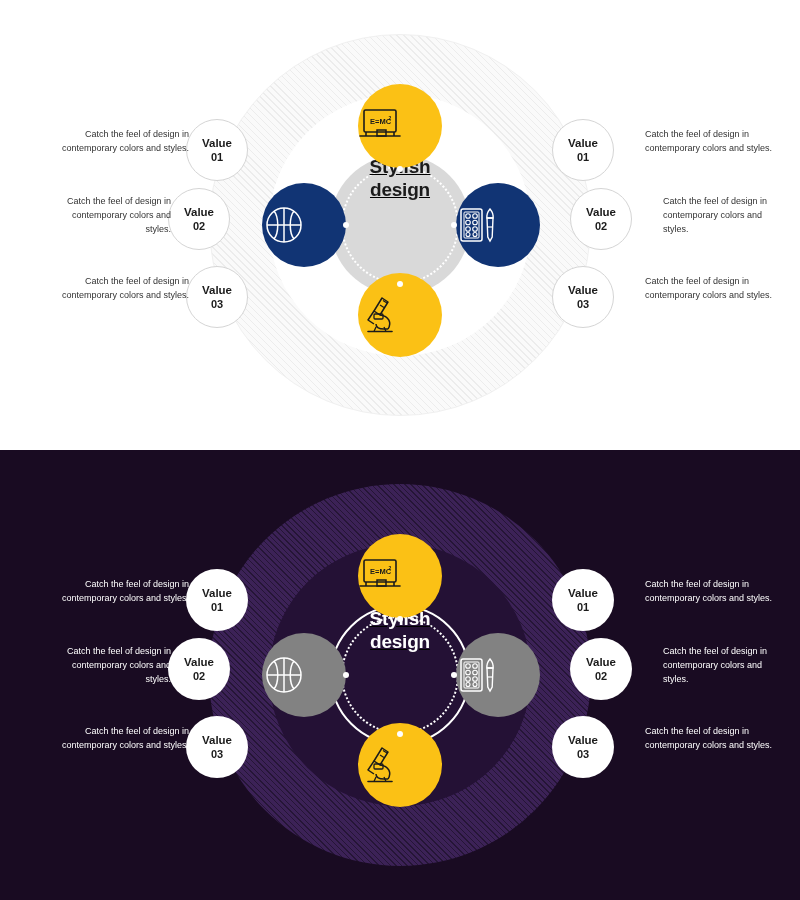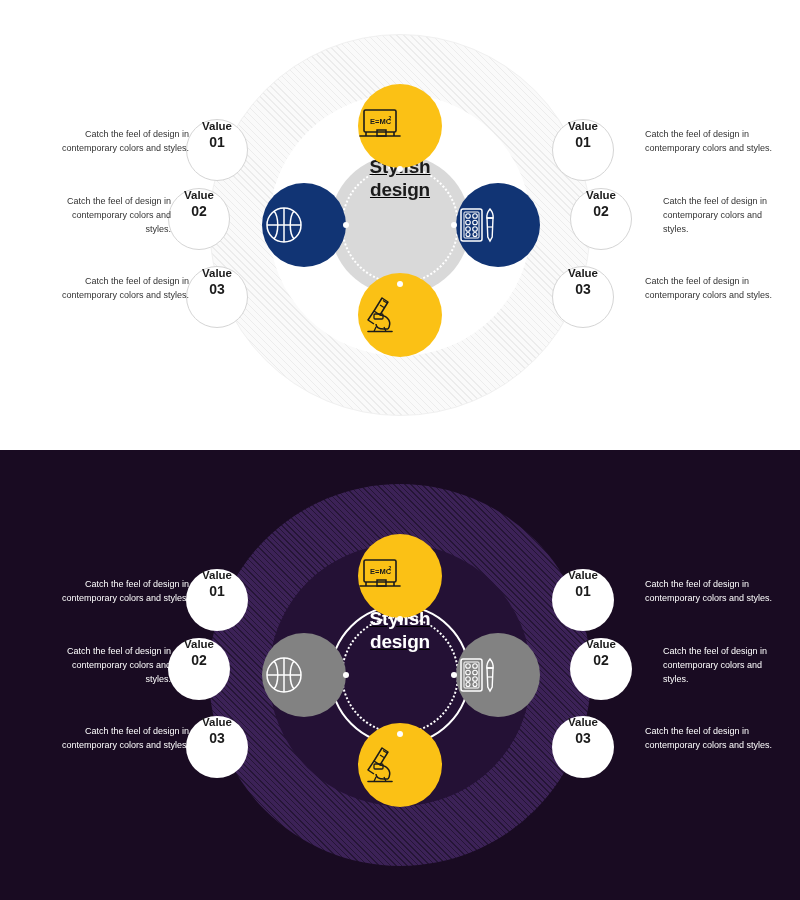--- a/index.html
+++ b/index.html
@@ -156,33 +156,33 @@
   .value-bubble {
     position: absolute;
     width: 62px;
     height: 62px;
     border-radius: 50%;
     background: #ffffff;
     border: 1px solid #d5d5d5;
     display: flex;
     flex-direction: column;
     align-items: center;
-    justify-content: flex-start;
+    justify-content: center;
     z-index: 6;
   }
   .panel-dark .value-bubble { border: none; }
 
   .vb-word {
     font-size: 11.5px;
     font-weight: bold;
     color: #1b1b1b;
     line-height: 1.1;
   }
   .vb-num {
-    font-size: 14px;
+    font-size: 11px;
     font-weight: bold;
     color: #1b1b1b;
     line-height: 1.15;
     margin-top: 1px;
   }
 
   .vb-l1 { left: 186px; top: 119px; }
   .vb-l2 { left: 168px; top: 188px; }
   .vb-l3 { left: 186px; top: 266px; }
   .vb-r1 { left: 552px; top: 119px; }

